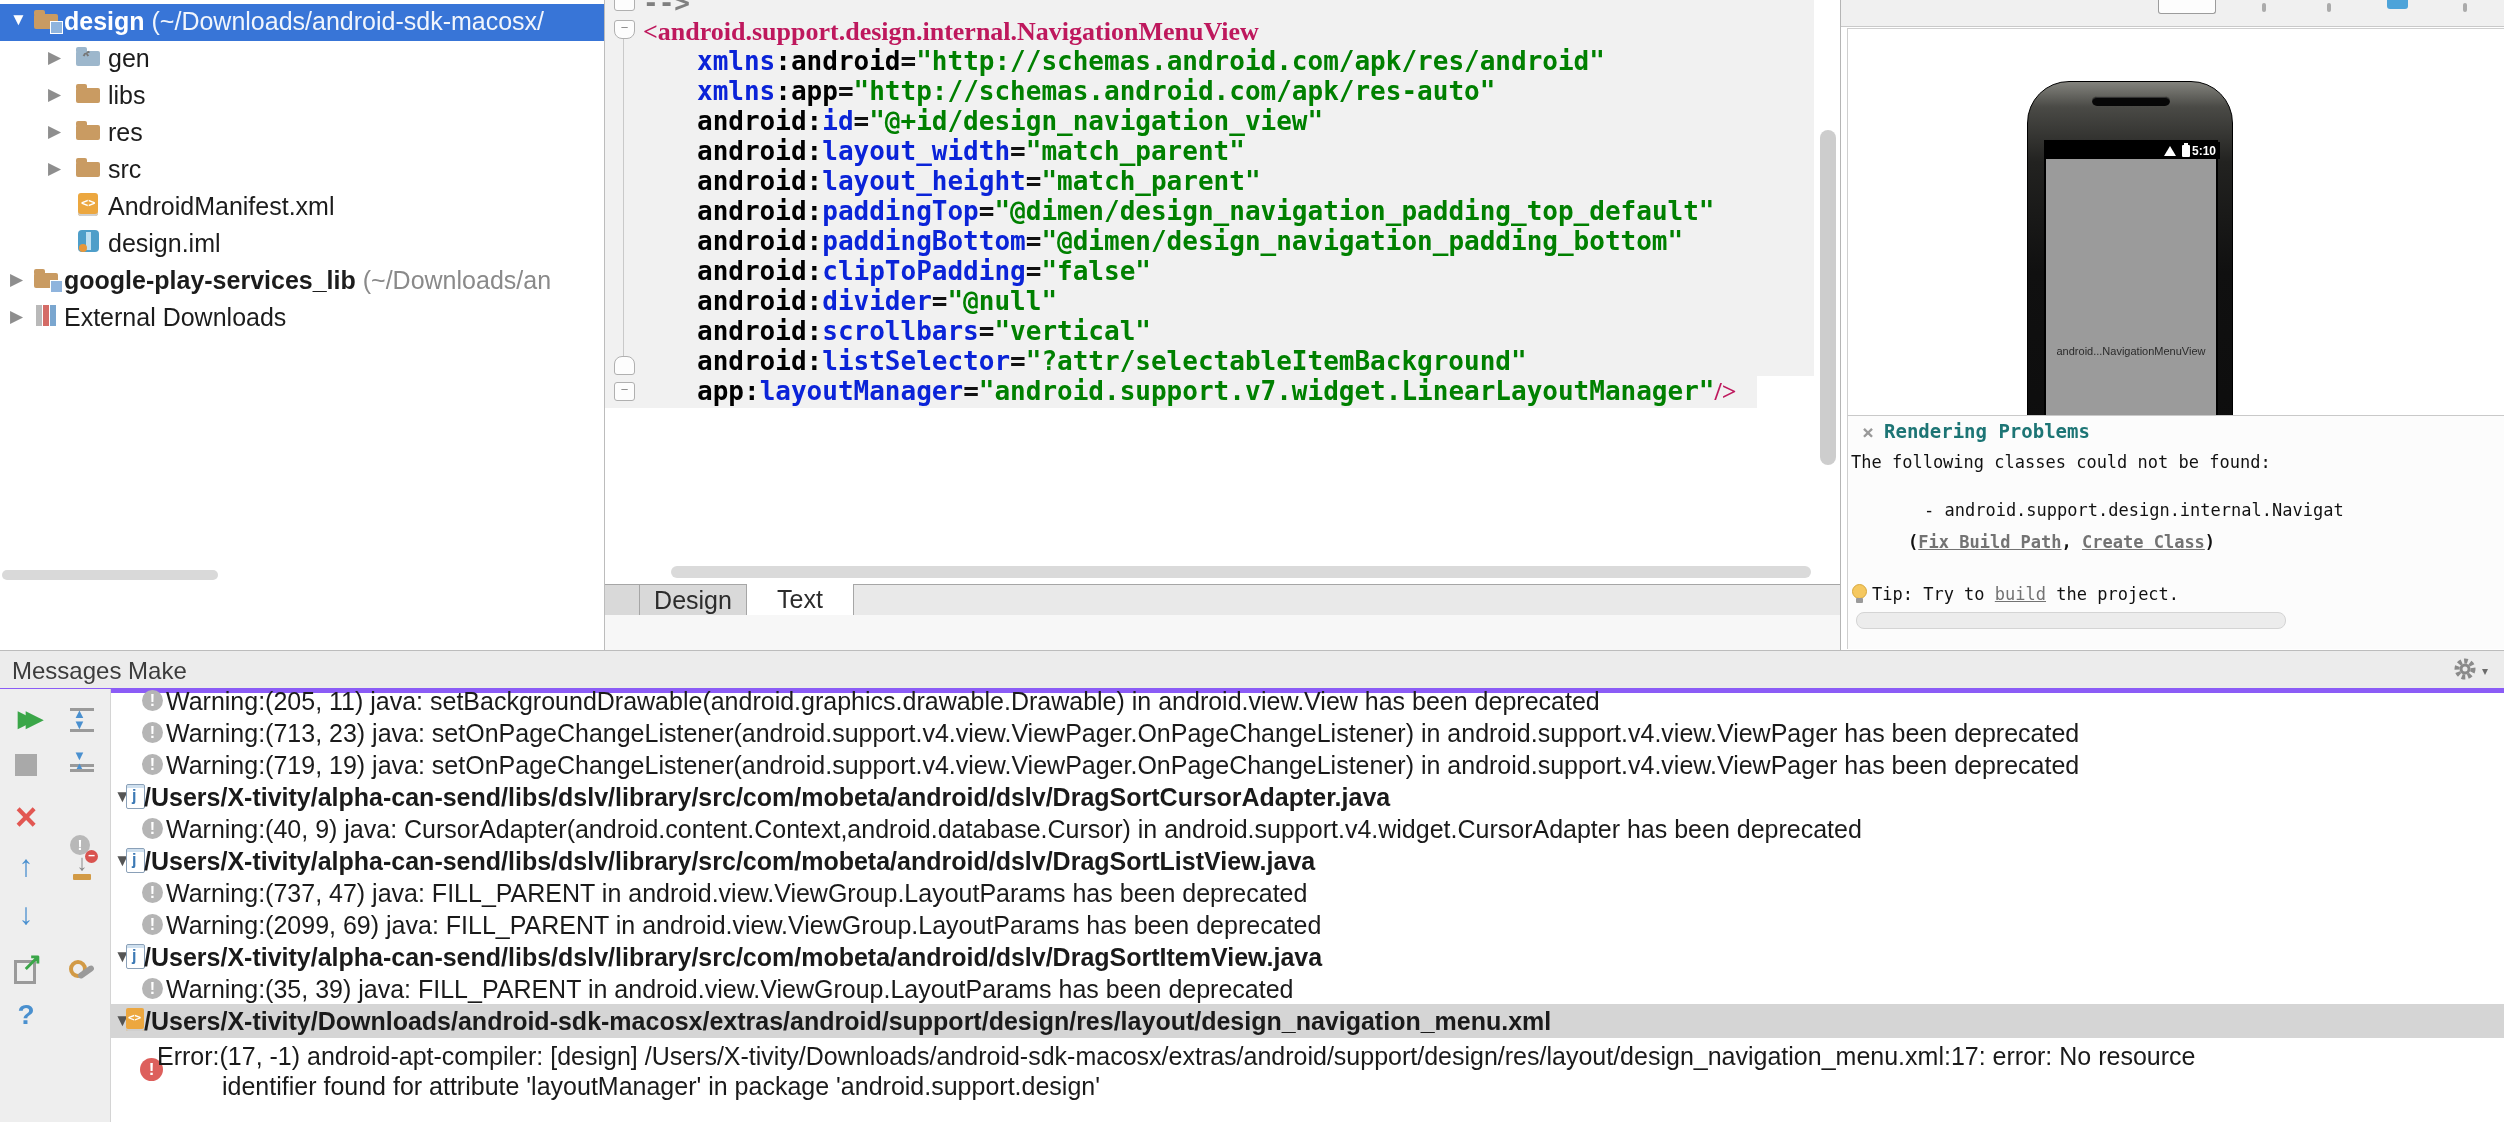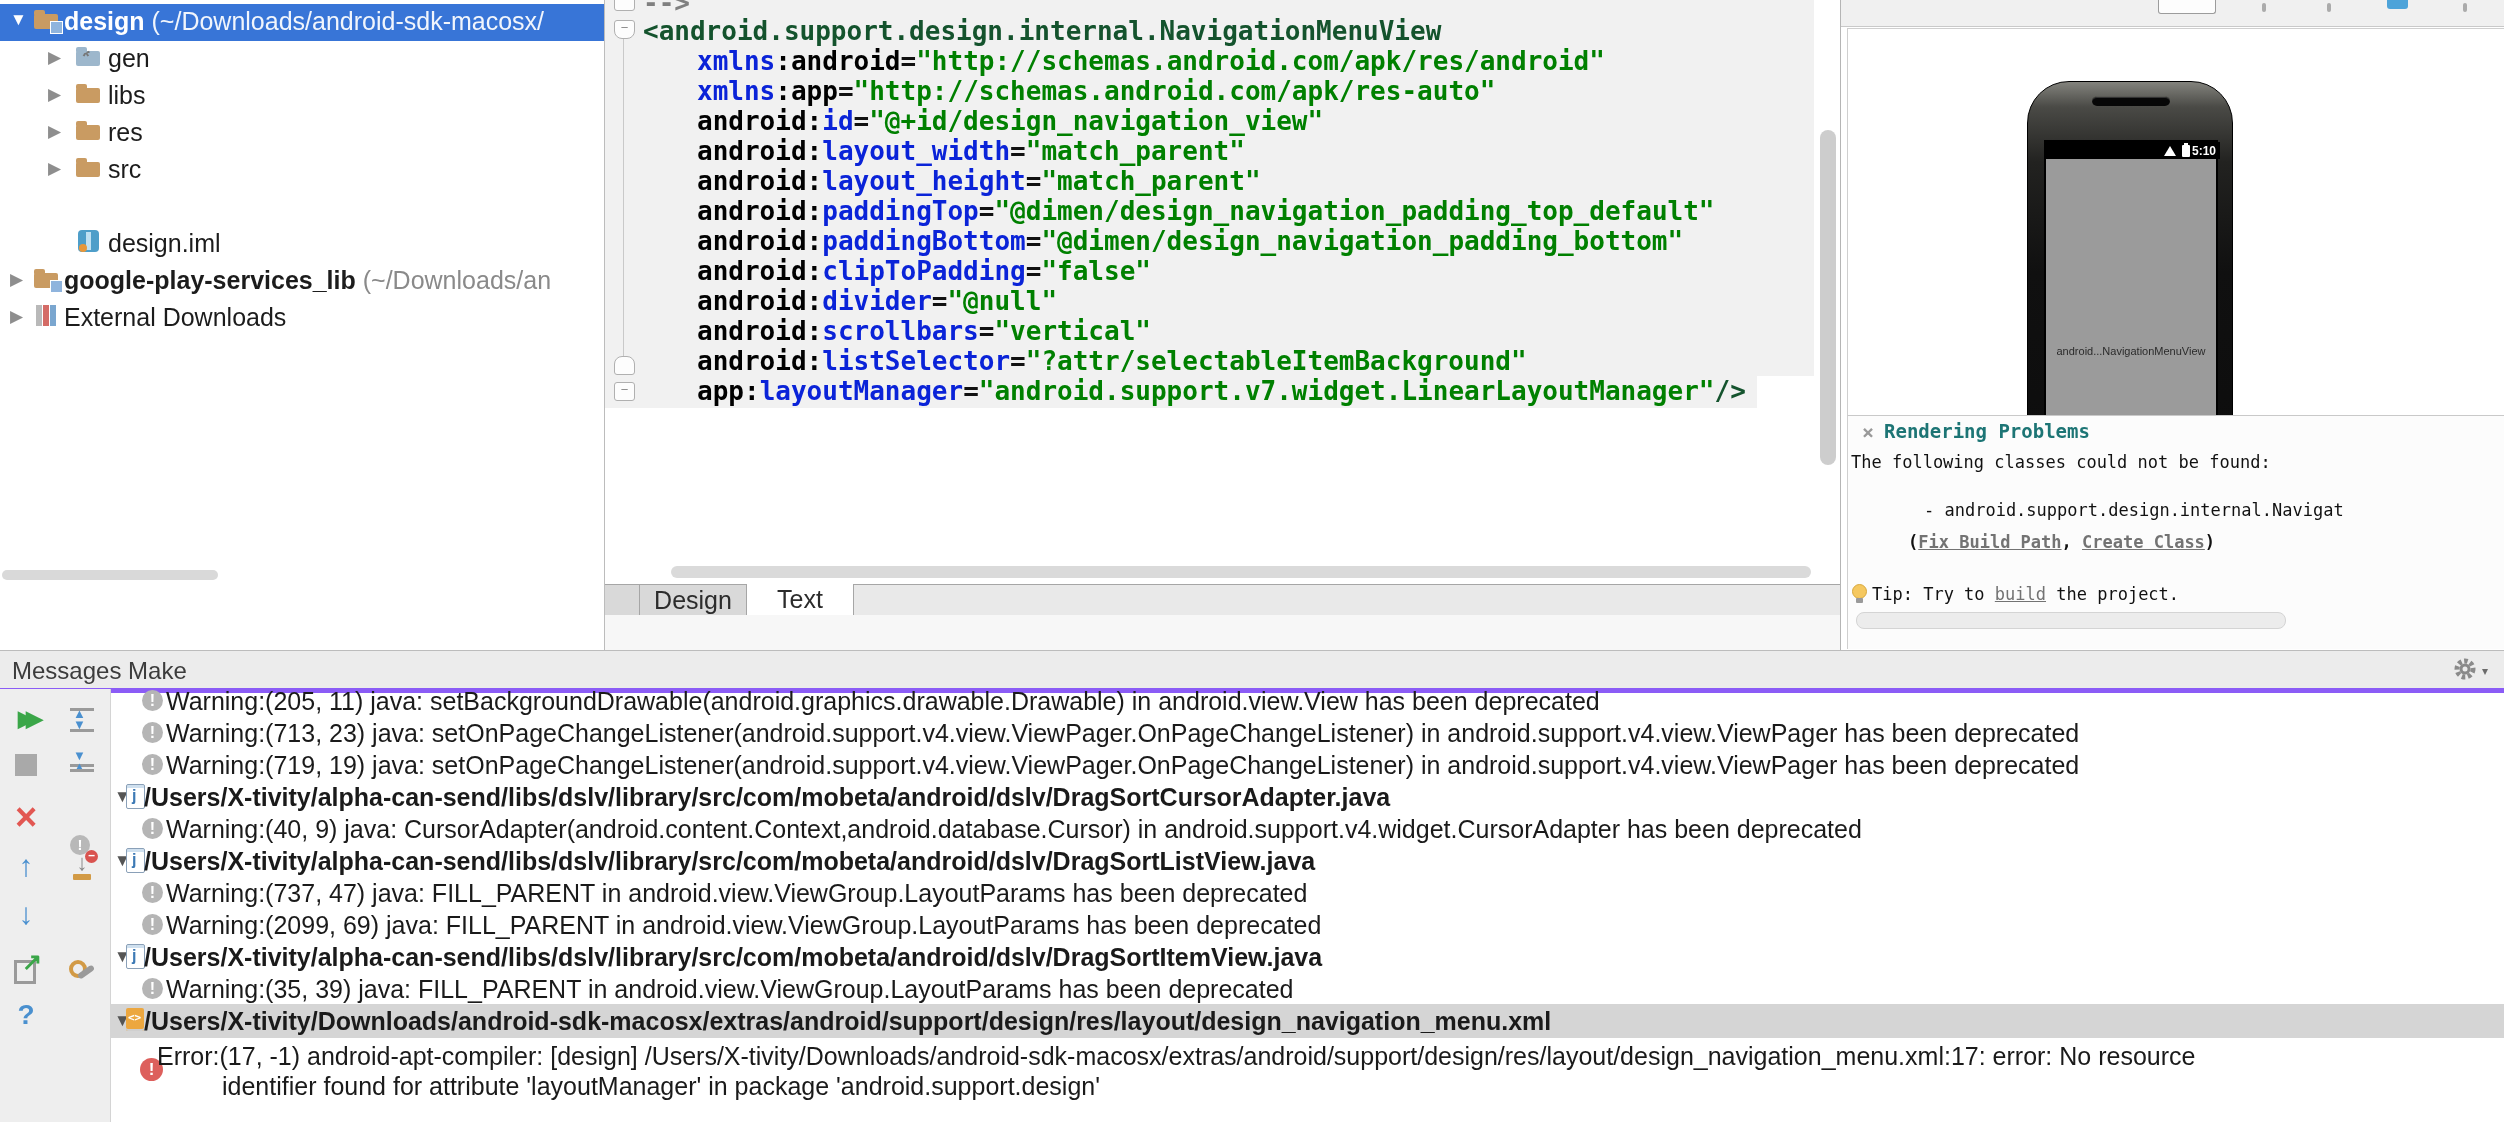--- a/index.html
+++ b/index.html
@@ -36,21 +36,21 @@
   
   #editor{position:absolute;left:605px;top:0;width:1235px;height:650px;background:#fff;overflow:hidden;}
   #code-bg{position:absolute;left:0;top:0;width:1209px;height:408px;background:#f1f1f1;}
   #code-bg-white{position:absolute;left:1152px;top:376px;width:57px;height:32px;background:#fff;}
   #gutter-line{position:absolute;left:18px;top:34px;width:1px;height:326px;background:#c9c9c9;}
   .fold{position:absolute;left:9px;width:19px;height:17px;background:#fdfdfd;border:1px solid #b0b0b0;border-radius:3px;color:#888;font-size:13px;line-height:14px;text-align:center;}
   #code{position:absolute;left:38px;top:0;font-family:"DejaVu Sans Mono",monospace;font-size:26px;font-weight:700;white-space:pre;}
   .cl{position:absolute;left:0;line-height:30px;height:30px;white-space:pre;}
   .cl.ind{padding-left:54px;}
   .tk-cm{color:#808080;}
-  .tk-tag{color:#14532d;}
+  .tk-tag{color:#be185d;font-family:Liberation Serif, serif;}
   .tk-ns{color:#000000;}
   .tk-attr{color:#0a23d8;}
   .tk-eq{color:#111;}
   .tk-val{color:#008000;}
   #ed-hscroll{position:absolute;left:66px;top:566px;width:1140px;height:12px;border-radius:6px;background:#dadada;}
   #tabstrip{position:absolute;left:0;top:584px;width:1235px;height:30px;background:#e9e9e9;border-top:1px solid #a6a6a6;}
   .tab{position:absolute;top:0;height:30px;line-height:30px;text-align:center;font-size:25px;color:#2c2c2c;border-right:1px solid #a6a6a6;}
   #tab-lpad{position:absolute;left:0;top:0;width:34px;height:30px;background:#d9d9d9;border-right:1px solid #a6a6a6;}
   #tab-design{left:35px;width:106px;background:#d9d9d9;}
   #tab-text{left:142px;width:106px;background:#ffffff;top:-1px;height:31px;line-height:31px;}
@@ -165,20 +165,24 @@
       <div class="trow" style="top: 115px;">
         <span class="arr" style="left: 48px;">▶</span>
         <span class="ti ti-folder" style="left: 76px;"><b></b><u></u></span>
         <span class="lbl" style="left: 108px;"><span>res</span></span>
       </div>
       <div class="trow" style="top: 152px;">
         <span class="arr" style="left: 48px;">▶</span>
         <span class="ti ti-folder" style="left: 76px;"><b></b><u></u></span>
         <span class="lbl" style="left: 108px;"><span>src</span></span>
       </div>
+      <div class="trow" style="top: 189px;">
+        <span class="ti ti-xml" style="left: 76px;"><b></b><u></u></span>
+        <span class="lbl" style="left: 108px;"><span>AndroidManifest.xml</span></span>
+      </div>
       <div class="trow" style="top: 226px;">
         <span class="ti ti-iml" style="left: 76px;"><b></b><u></u></span>
         <span class="lbl" style="left: 108px;"><span>design.iml</span></span>
       </div>
       <div class="trow" style="top: 263px;">
         <span class="arr" style="left: 10px;">▶</span>
         <span class="ti ti-project" style="left: 34px;"><b></b><u></u></span>
         <span class="lbl" style="left: 64px;"><b>google-play-services_lib</b><span class="path"> (~/Downloads/an</span></span>
       </div>
       <div class="trow" style="top: 300px;">

